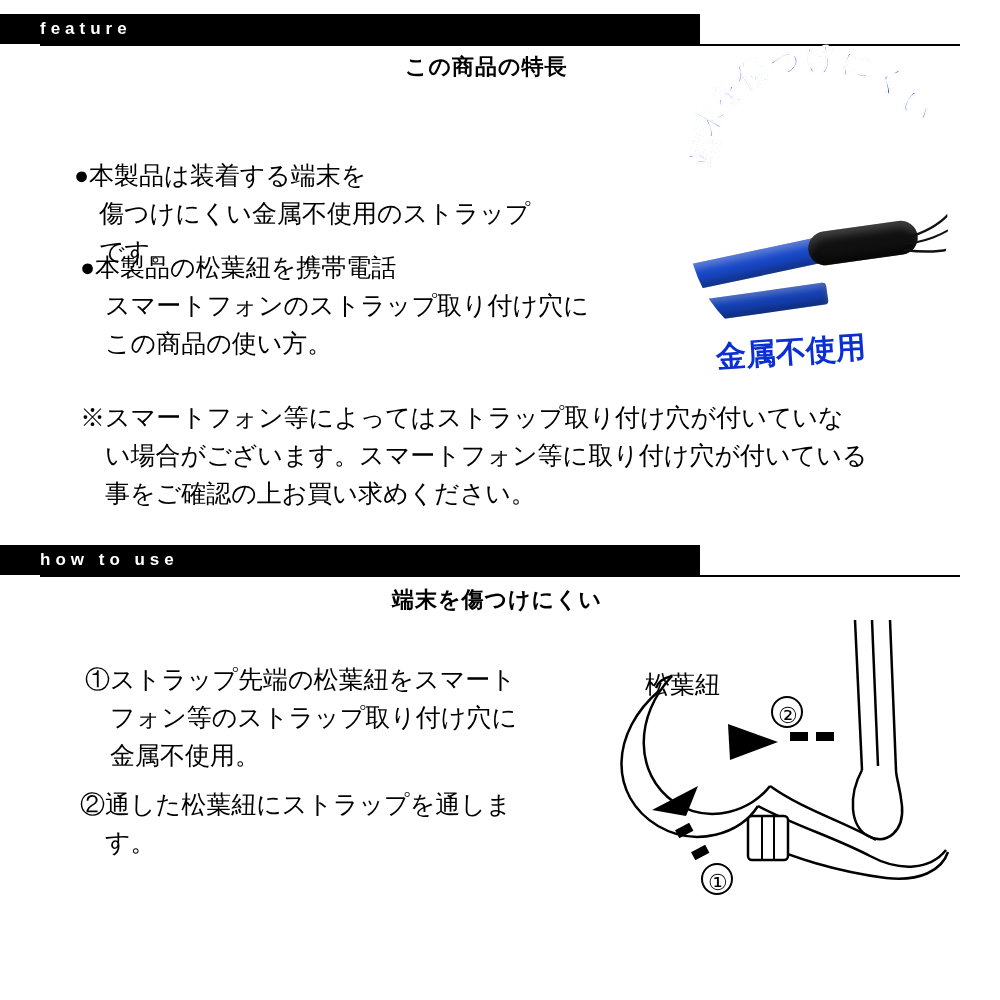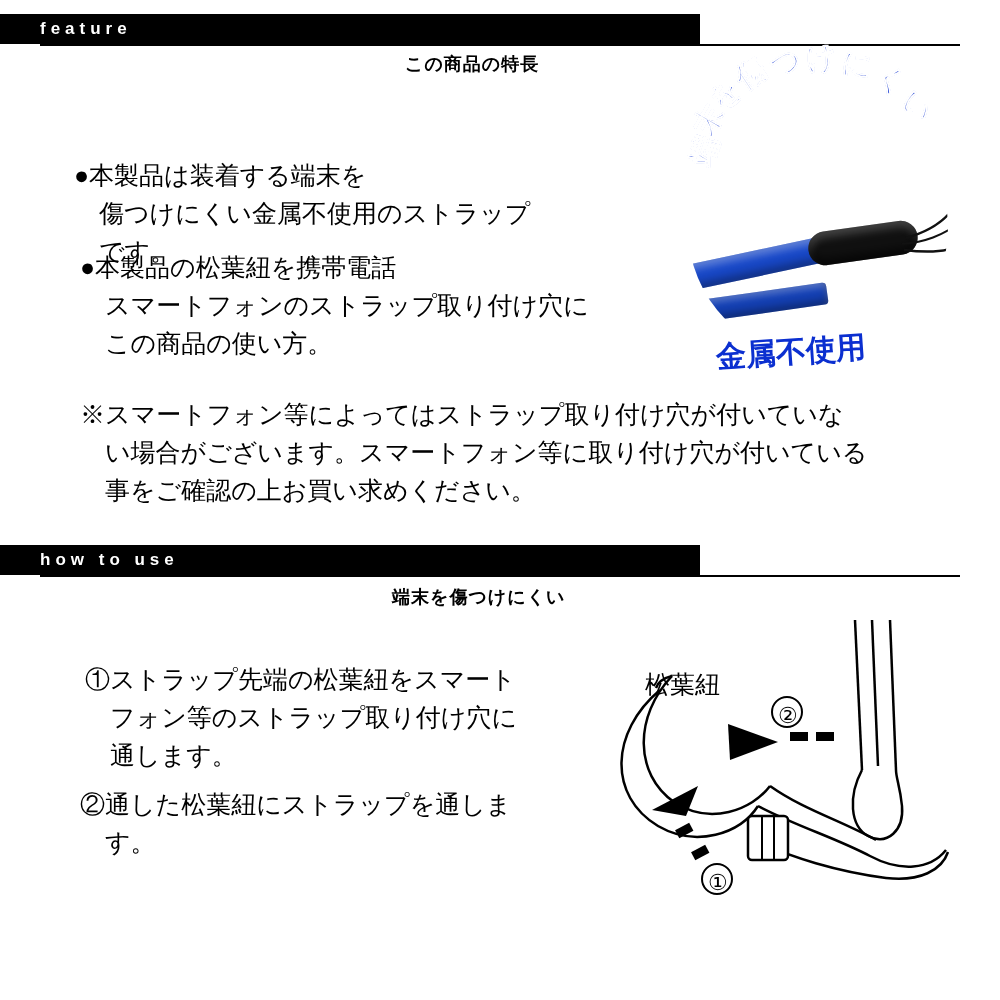--- a/index.html
+++ b/index.html
@@ -51,39 +51,39 @@
     left: 40px;
     width: 920px;
     height: 2px;
     background: #000000;
   }
 
   
   .section-title {
     position: absolute;
     font-family: "Liberation Serif", serif;
-    font-size: 18px;
+    font-size: 22px;
     font-weight: bold;
     color: #000000;
     letter-spacing: 1px;
   }
 
   
   .body-text {
     position: absolute;
     font-family: "Liberation Sans", sans-serif;
     font-size: 25px;
     line-height: 38px;
     color: #000000;
     white-space: pre-line;
     letter-spacing: 0px;
   }
   .note-text {
     position: absolute;
-    font-family: Liberation Mono, monospace;
+    font-family: Liberation Sans, sans-serif;
     font-size: 25px;
     line-height: 38px;
     color: #000000;
     white-space: pre-line;
   }
 
   
   .photo-circle {
     position: absolute;
     left: 688px;
@@ -240,21 +240,21 @@
   <div class="section-head" style="top:545px;padding-left:32px;">
     <div class="bar-black"></div>
     <div class="bar-label">how to use</div>
     <div class="rule" style="top:30px;"></div>
   </div>
 
   <div class="section-title" style="left:392px; top:585px;">端末を傷つけにくい</div>
 
   <div class="body-text" style="left:85px; top:660px; width:520px;">①ストラップ先端の松葉紐をスマート
 　フォン等のストラップ取り付け穴に
-　通します。</div>
+　金属不使用。</div>
 
   <div class="body-text" style="left:80px; top:785px; width:520px;">②通した松葉紐にストラップを通しま
 　す。</div>
 
   <div class="diagram-label">松葉紐</div>
 
   <svg class="diagram" viewBox="0 0 400 330">
 
     <path d="M255,0 L262,150" stroke="#000" stroke-width="2.5" fill="none"></path>
     <path d="M272,0 L278,146" stroke="#000" stroke-width="2.5" fill="none"></path>

